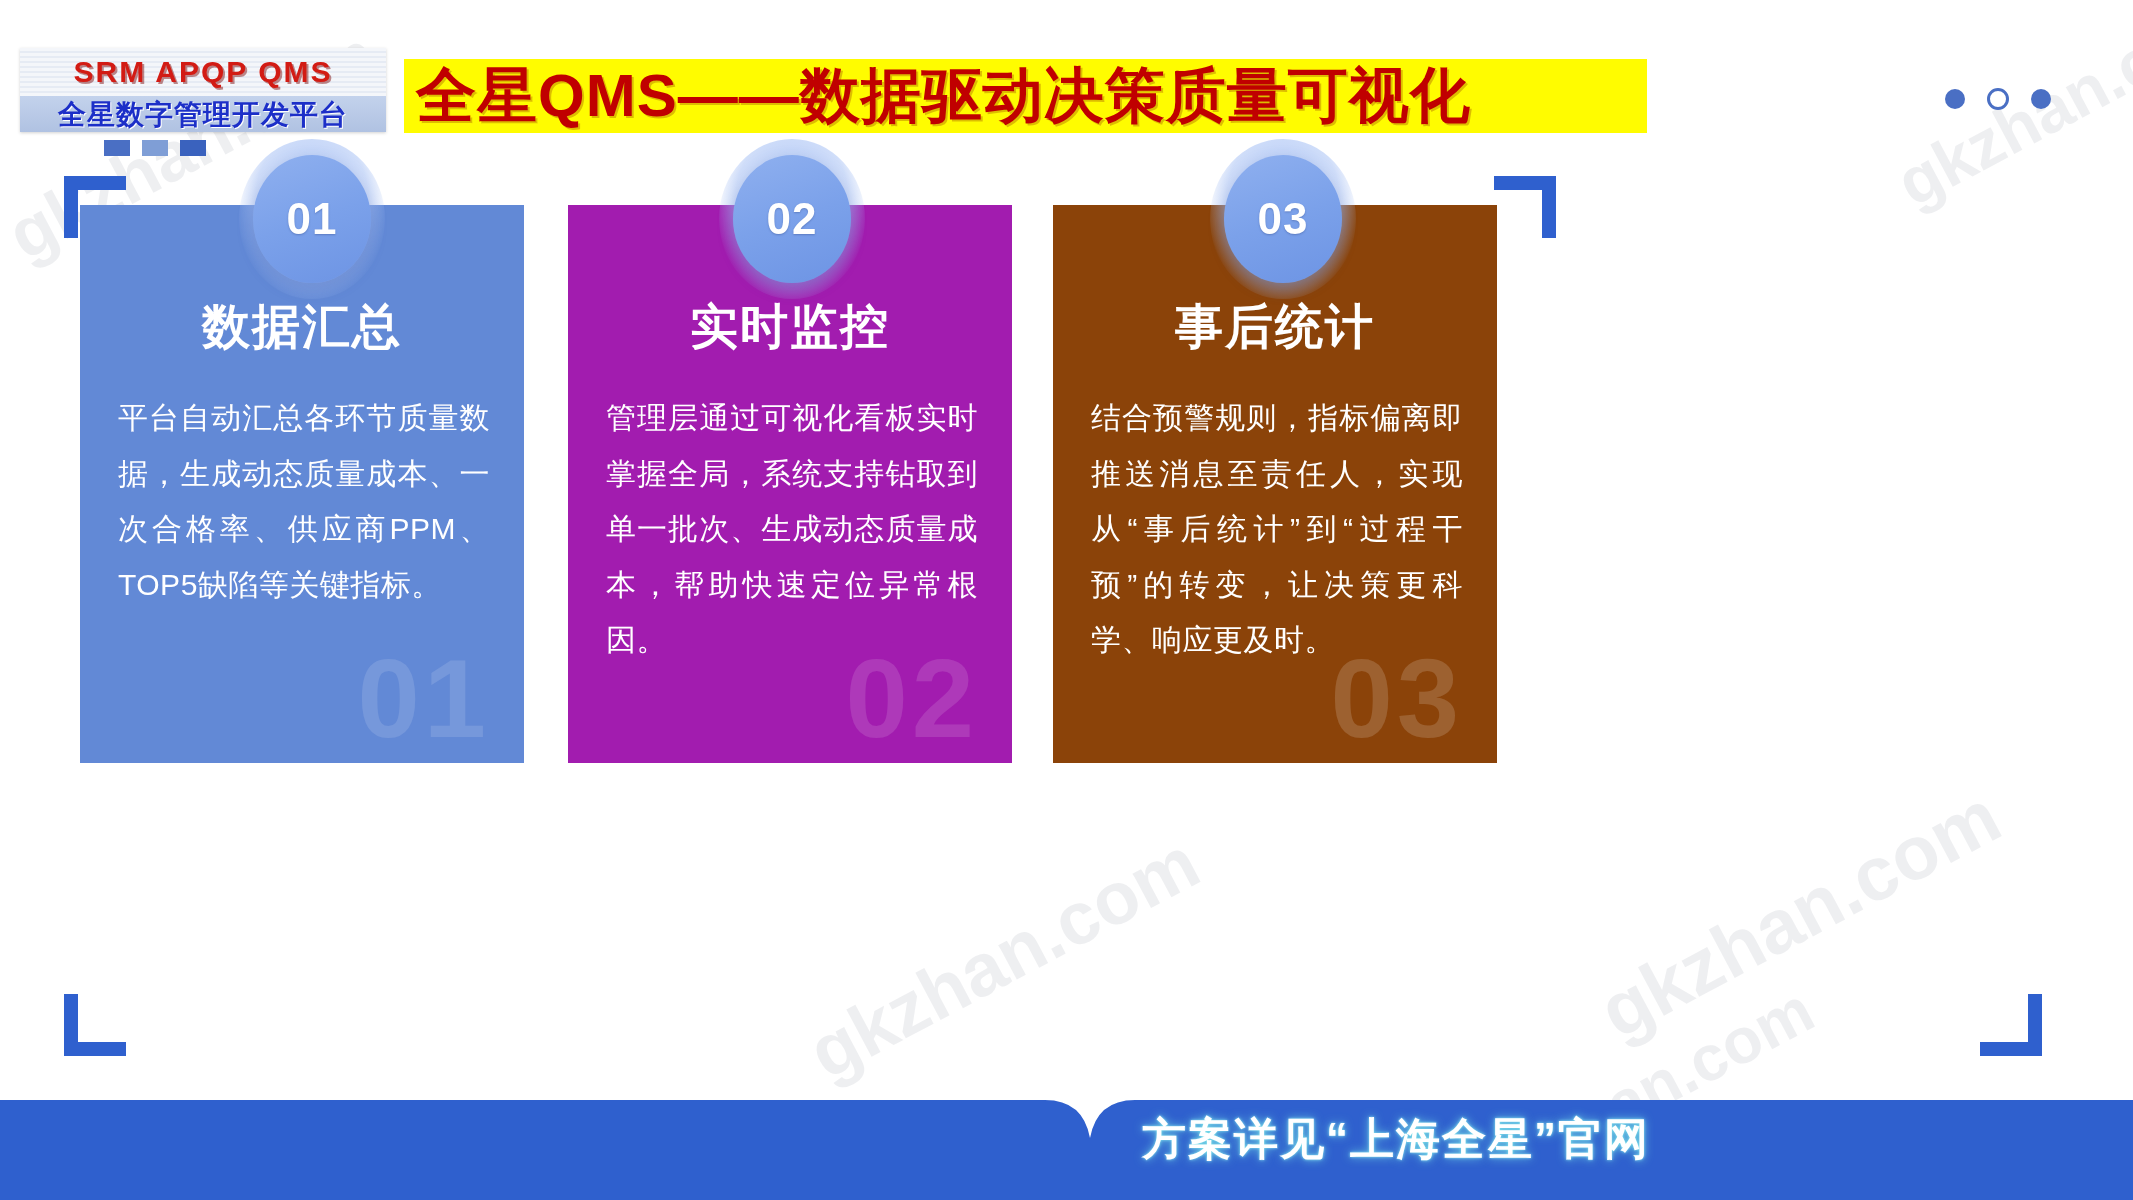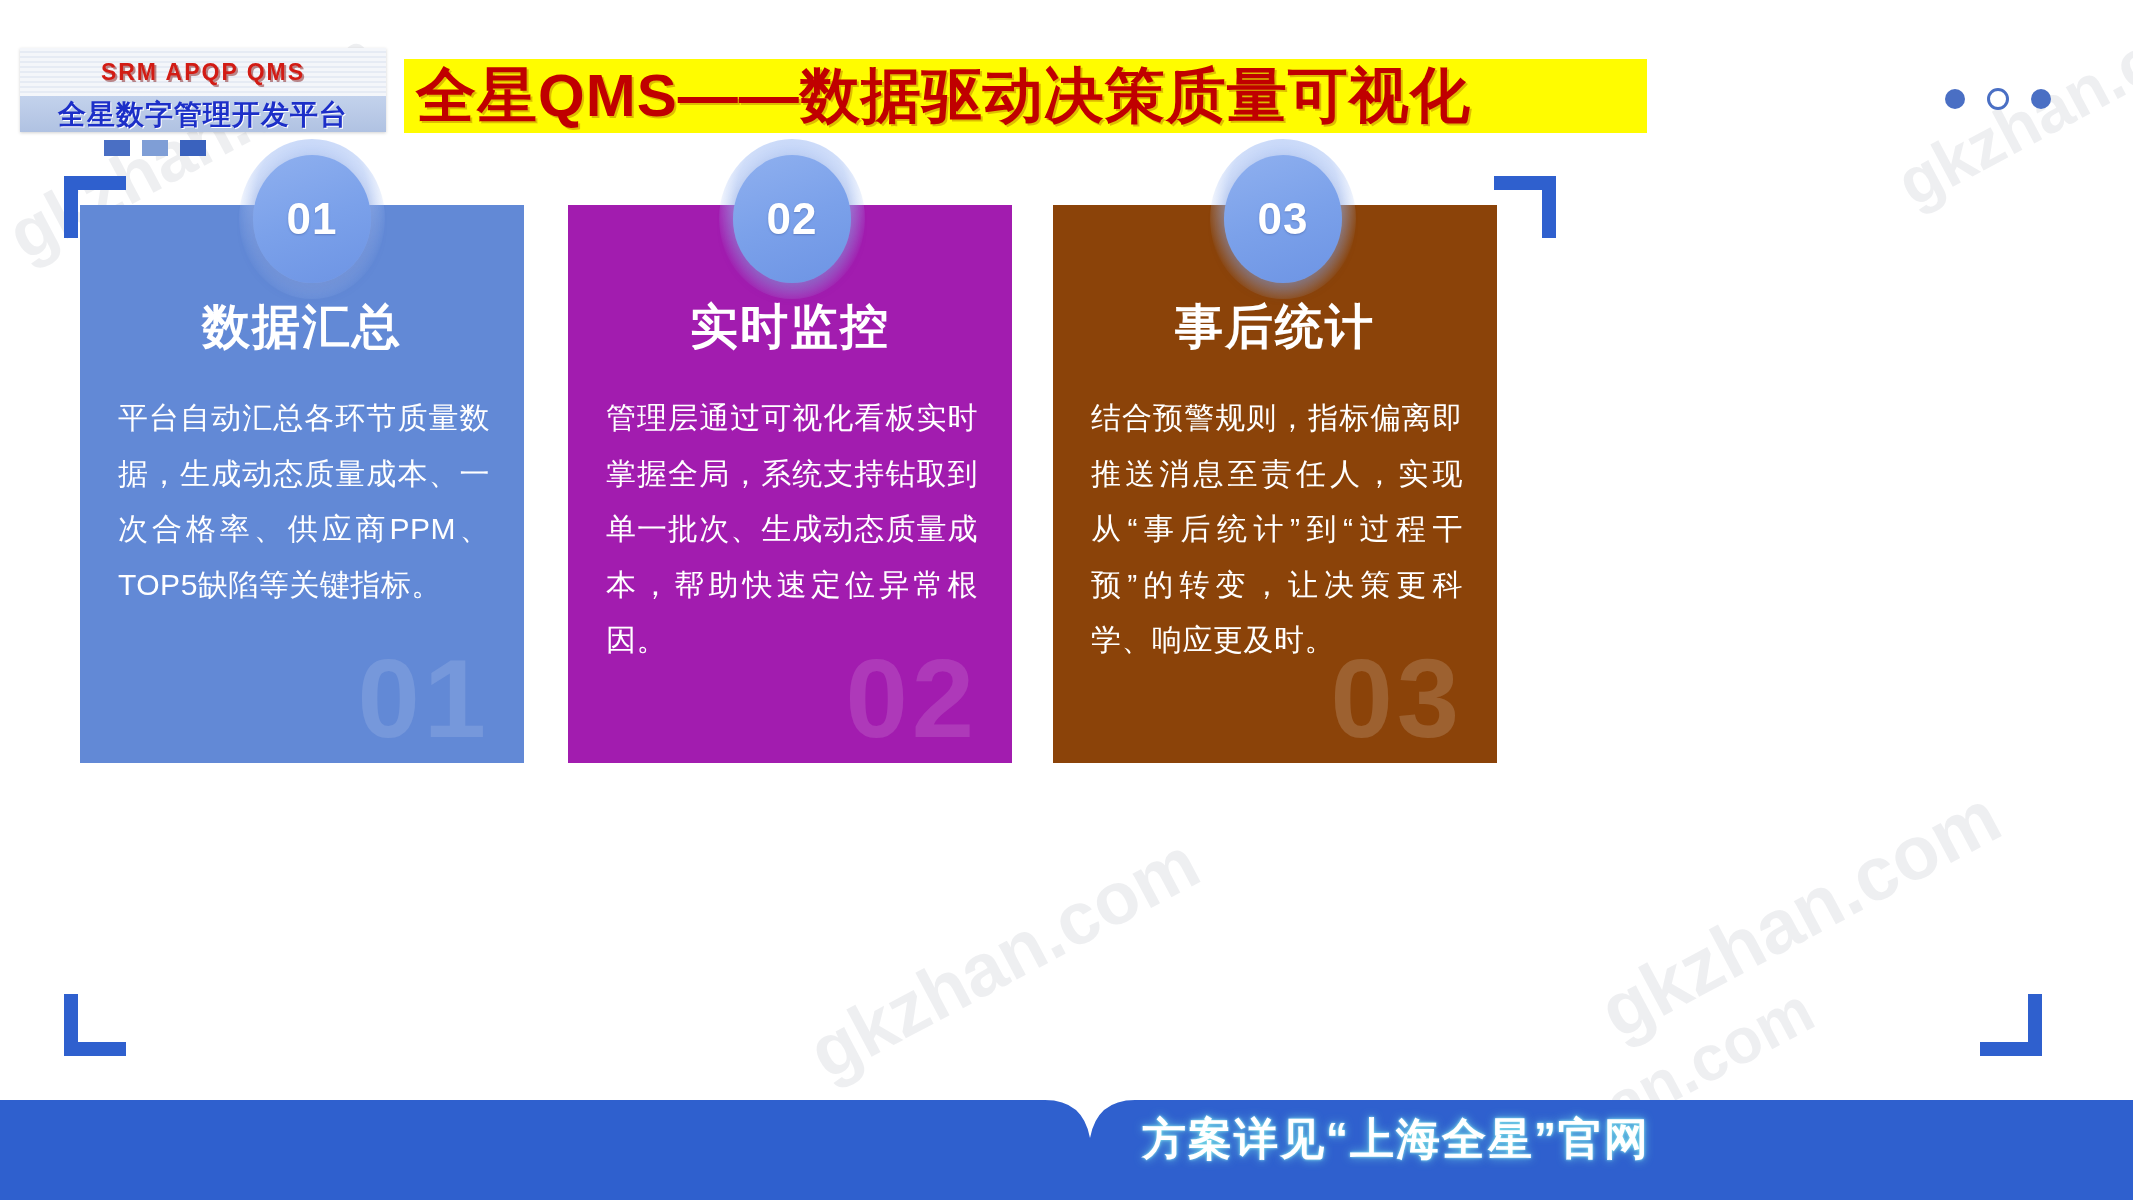--- a/index.html
+++ b/index.html
@@ -28,21 +28,21 @@
     position:absolute;left:20px;top:48px;width:366px;height:84px;
     box-shadow:0 1px 3px rgba(0,0,0,.18);
     background:
       repeating-linear-gradient(180deg,#f4f6fa 0px,#f4f6fa 3px,#e6ebf4 3px,#e6ebf4 5px);
     overflow:hidden;
   }
   .logo-top{
     height:48px;display:flex;align-items:center;justify-content:center;
   }
   .logo-top span{
-    font-size:23px;font-weight:bold;color:#d21b14;letter-spacing:2px;
+    font-size:30px;font-weight:bold;color:#d21b14;letter-spacing:2px;
     text-shadow:2px 2px 0 rgba(120,0,0,.45), 0 0 1px #fff;
     font-family:"Liberation Sans",sans-serif;
   }
   .logo-bot{
     height:36px;background:linear-gradient(180deg,#c3d2ec,#b0c2e2);
     display:flex;justify-content:center;
   }
   .logo-bot span{
     font-size:28px;font-weight:bold;color:#1c2fc8;letter-spacing:1px;
     text-shadow:1px 1px 0 #fff;

